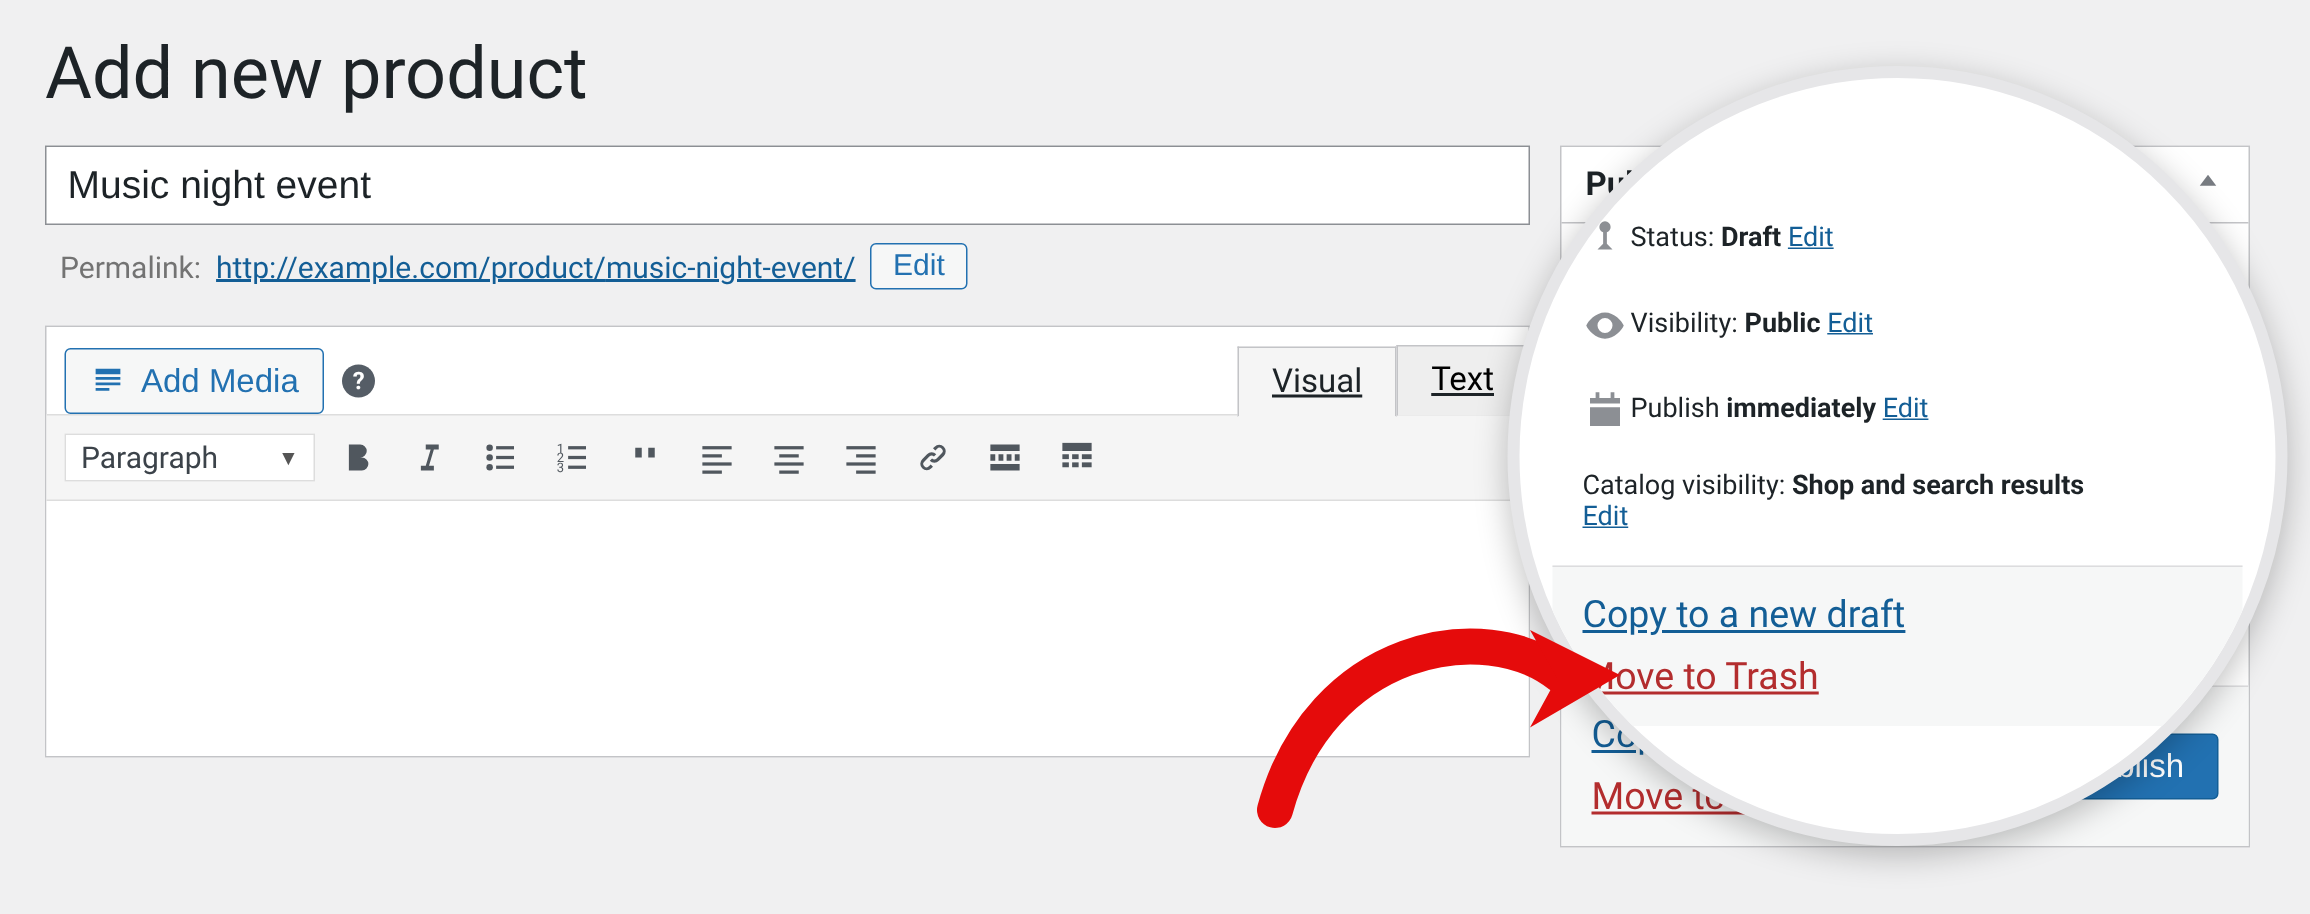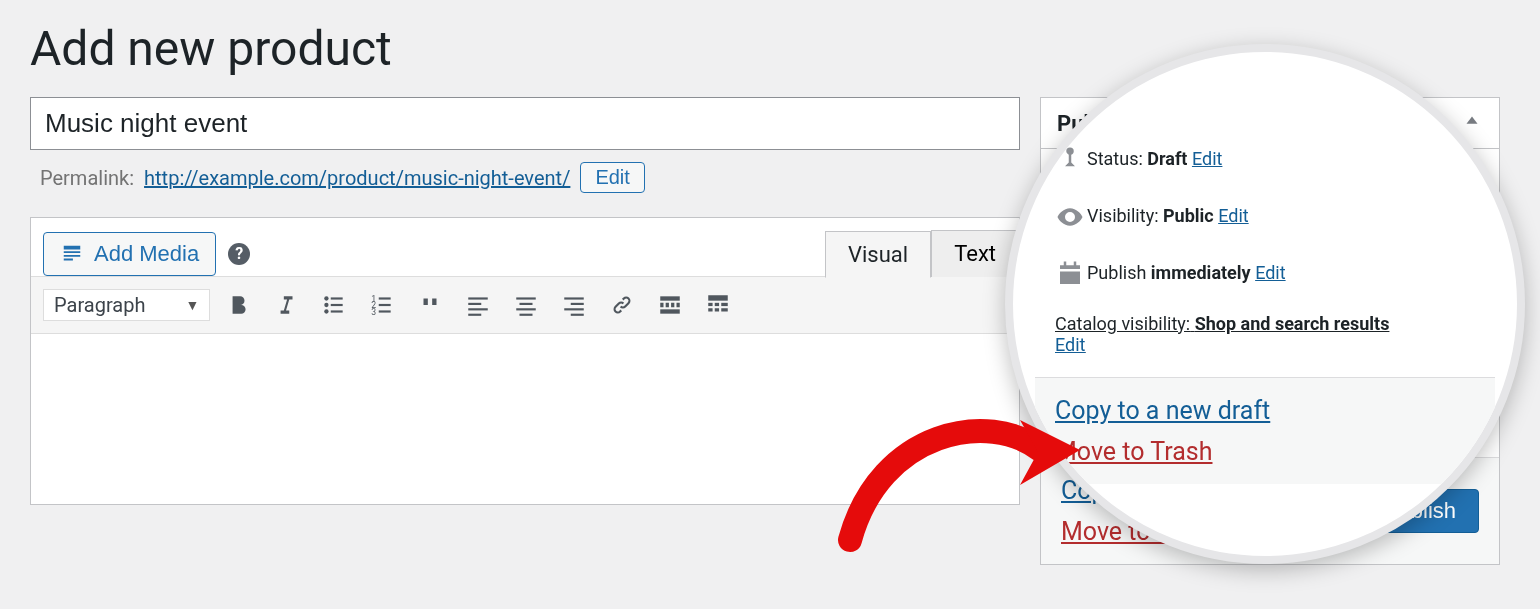--- a/index.html
+++ b/index.html
@@ -96,21 +96,21 @@
     font-size: 22px;
     border-radius: 4px;
     cursor: pointer;
   }
   .media-btn svg { width: 24px; height: 22px; fill: #2271b1; }
   .help-icon {
     display:inline-flex; align-items:center; justify-content:center;
     width: 22px; height: 22px; border-radius: 50%;
     background: #555d66; color: #fff; font-size: 16px; font-weight: 700;
   }
-  .editor-tabs { display: flex; }
+  .editor-tabs { display: flex; text-decoration: underline; }
   .editor-tab {
     padding: 10px 22px;
     font-size: 22px;
     border: 1px solid #c3c4c7;
     border-bottom: none;
     background: #f0f0f1;
     color: #1d2327;
     cursor: pointer;
   }
   .editor-tab.active {
@@ -413,21 +413,21 @@
           <path d="M12 5c-5 0-9 4.5-10 7 1 2.5 5 7 10 7s9-4.5 10-7c-1-2.5-5-7-10-7zm0 11a4 4 0 1 1 0-8 4 4 0 0 1 0 8z"></path>
         </svg>
       <span><span>Visibility:</span> <span class="val">Public</span> <a class="edit-link">Edit</a></span>
     </div>
     <div class="pub-line">
       <svg viewBox="0 0 24 24">
           <path d="M4 5h16v3H4zM4 10h16v10H4zM7 2h2v4H7zM15 2h2v4h-2z"></path>
         </svg>
       <span><span>Publish</span> <span class="val">immediately</span> <a class="edit-link">Edit</a></span>
     </div>
-    <div class="pub-line" style="padding-left:20px;text-decoration:underline;">
+    <div class="pub-line" style="padding-left:20px;">
       <span><span>Catalog visibility:</span> <span class="val">Shop and search results</span><br><a class="edit-link">Edit</a></span>
     </div>
     <div style="border-top:1px solid #dcdcde; background:#f6f7f7; margin-top:10px; padding:18px 20px;">
        <div class="footer-links">
           <a class="link-blue">Copy to a new draft</a>
           <a class="trash-link">Move to Trash</a>
        </div>
     </div>
   </div>
 </div>

